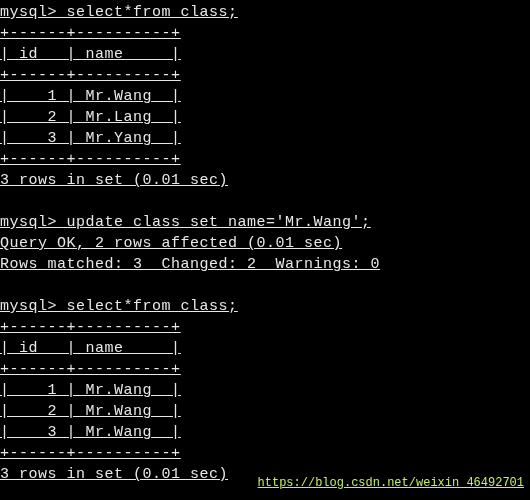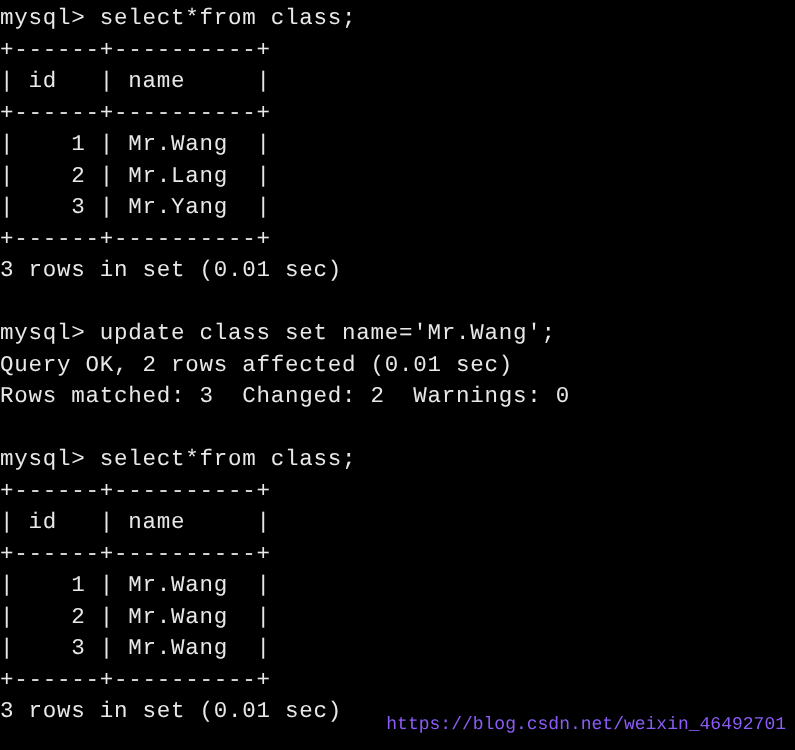--- a/index.html
+++ b/index.html
@@ -1,33 +1,33 @@
 <!DOCTYPE html>
 <html><head>
   <meta charset="utf-8">
   <style>
-    * { margin: 0; padding: 0; box-sizing: border-box; }
+    * { margin: 0; padding: 0; box-sizing: border-box; text-decoration: underline; }
     body {
       background: #000;
       color: #e8e8e8;
       font-family: Consolas, 'Courier New', monospace;
       font-size: 15px;
       line-height: 1.4;
       padding: 2px 0;
       width: 530px;
       height: 500px;
       overflow: hidden;
       letter-spacing: 0.5px;
     }
     pre { font-family: inherit; white-space: pre; }
     .watermark {
       position: absolute;
       bottom: 8px;
       right: 6px;
-      color: #8b5cf6;
+      color: #bef264;
       font-size: 12px;
       letter-spacing: 0;
     }
   </style>
 </head>
 <body>
 
 <pre id="terminal">mysql&gt; select*from class;
 +------+----------+
 | id   | name     |

